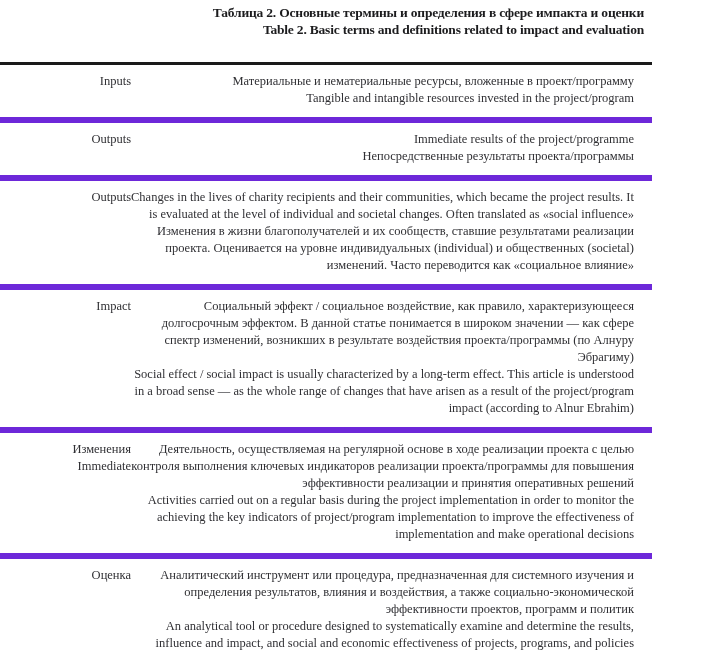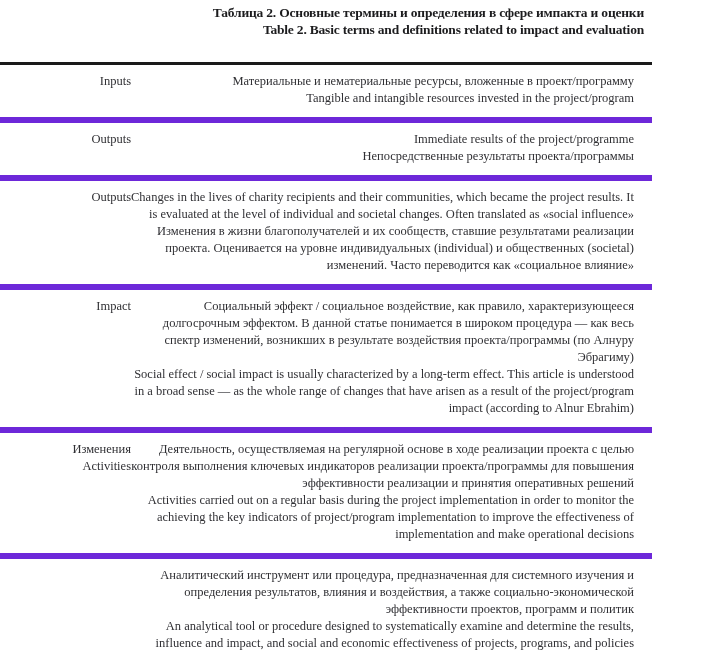--- a/index.html
+++ b/index.html
@@ -98,38 +98,39 @@
         <div>Изменения в жизни благополучателей и их сообществ, ставшие результатами реализации проекта. Оценивается на уровне индивидуальных (individual) и общественных (societal) изменений. Часто переводится как «социальное влияние»</div>
       </div>
     </div>
 
     <div class="row">
       <div class="term-cell">
         <div>Impact</div>
         <div></div>
       </div>
       <div class="def-cell">
-        <div>Социальный эффект / социальное воздействие, как правило, характеризующееся долгосрочным эффектом. В данной статье понимается в широком процедура — как весь спектр изменений, возникших в результате воздействия проекта/программы (по Алнуру Эбрагиму)</div>
+        <div>Социальный эффект / социальное воздействие, как правило, характеризующееся долгосрочным эффектом. В данной статье понимается в широком значении — как сфере спектр изменений, возникших в результате воздействия проекта/программы (по Алнуру Эбрагиму)</div>
         <div>Social effect / social impact is usually characterized by a long-term effect. This article is understood in a broad sense — as the whole range of changes that have arisen as a result of the project/program impact (according to Alnur Ebrahim)</div>
       </div>
     </div>
 
     <div class="row">
       <div class="term-cell">
         <div>Изменения</div>
-        <div>Activities</div>
+        <div>Immediate</div>
       </div>
       <div class="def-cell">
         <div>Деятельность, осуществляемая на регулярной основе в ходе реализации проекта с целью контроля выполнения ключевых индикаторов реализации проекта/программы для повышения эффективности реализации и принятия оперативных решений</div>
         <div>Activities carried out on a regular basis during the project implementation in order to monitor the achieving the key indicators of project/program implementation to improve the effectiveness of implementation and make operational decisions</div>
       </div>
     </div>
 
     <div class="row">
       <div class="term-cell">
+        <div>Оценка</div>
       </div>
       <div class="def-cell">
         <div>Аналитический инструмент или процедура, предназначенная для системного изучения и определения результатов, влияния и воздействия, а также социально-экономической эффективности проектов, программ и политик</div>
         <div>An analytical tool or procedure designed to systematically examine and determine the results, influence and impact, and social and economic effectiveness of projects, programs, and policies</div>
       </div>
     </div>
 
   </div>
 </div>
 

